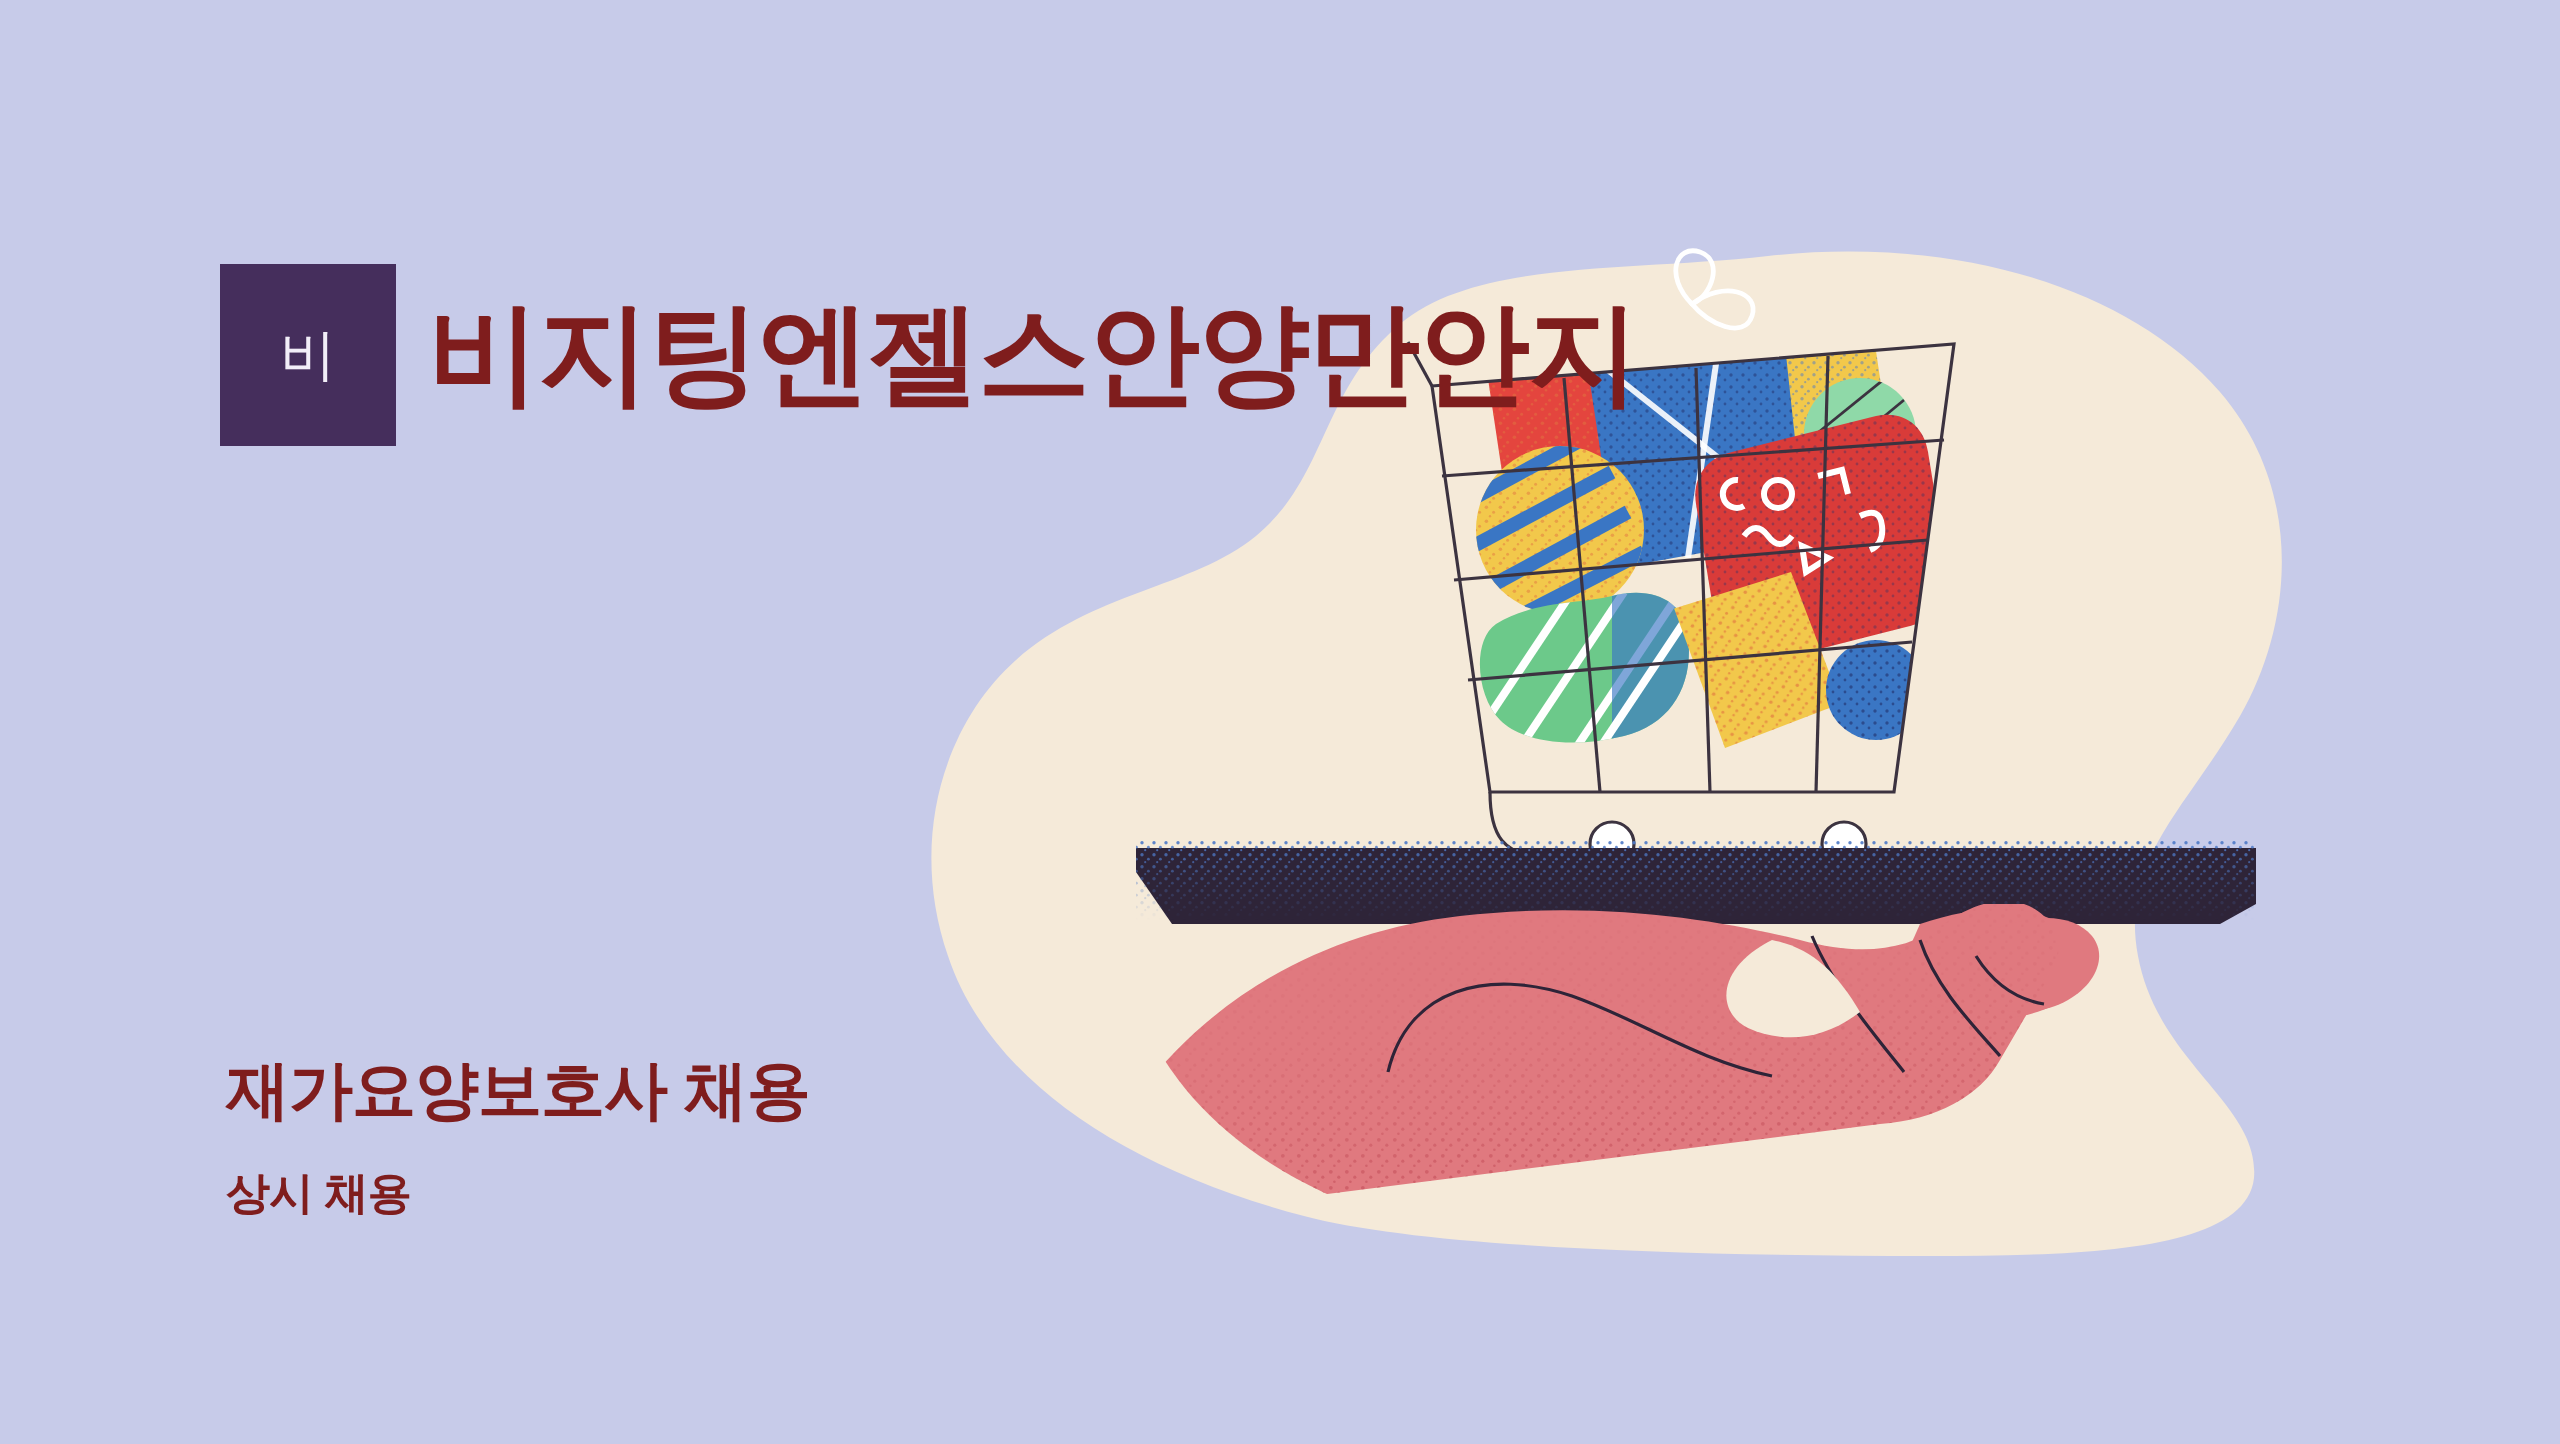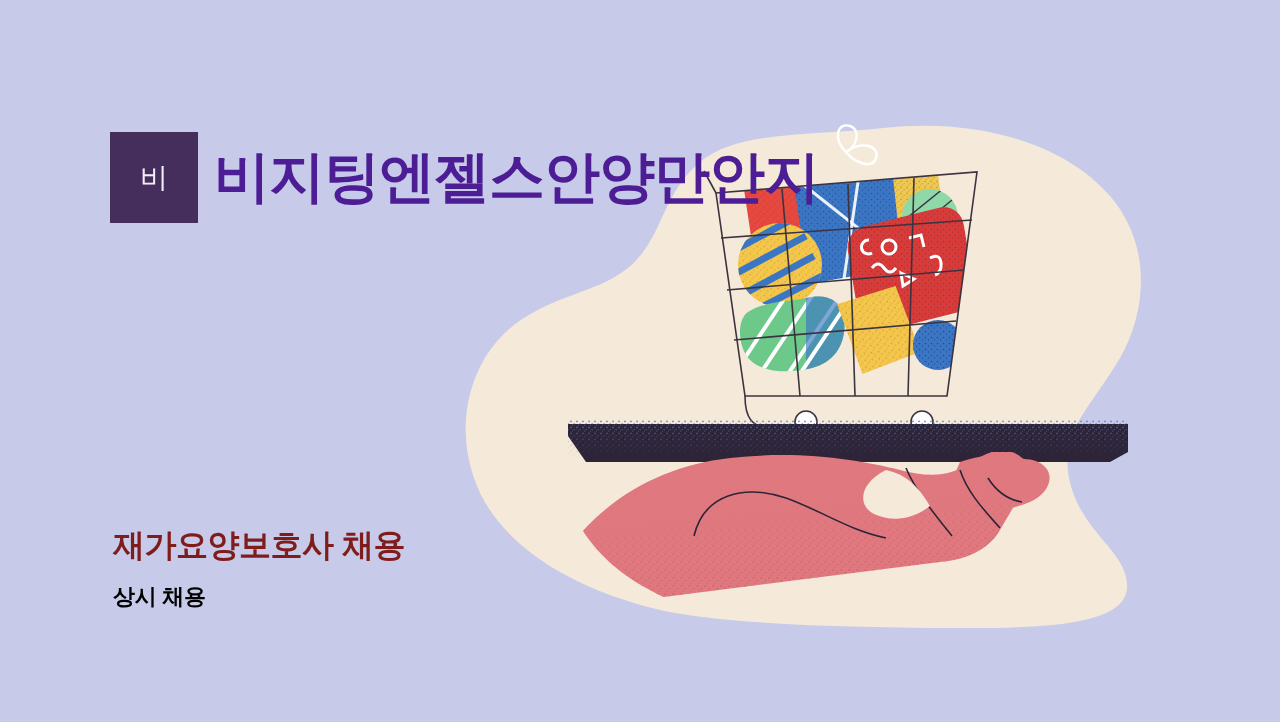--- a/index.html
+++ b/index.html
@@ -46,21 +46,21 @@
     line-height: 91px;
     text-align: center;
     font-weight: 400;
     flex: 0 0 auto;
     letter-spacing: 0;
   }
   #company-name {
     margin-left: 16px;
     font-size: 56px;
     font-weight: 700;
-    color: #4c1d95;
+    color: #7f1d1d;
     white-space: nowrap;
     letter-spacing: -1px;
     line-height: 92px;
   }
   
   #job-title {
     position: absolute;
     left: 113px;
     top: 524px;
     font-size: 32px;
@@ -68,21 +68,21 @@
     color: #7f1d1d;
     white-space: nowrap;
     letter-spacing: -0.5px;
   }
   #job-subtitle {
     position: absolute;
     left: 113px;
     top: 582px;
     font-size: 22px;
     font-weight: 700;
-    color: #000000;
+    color: #7f1d1d;
     white-space: nowrap;
     letter-spacing: -0.3px;
   }
 </style>
 </head>
 <body>
 
 <div id="card">
 
   <svg id="illustration" viewBox="0 0 1280 722" xmlns="http://www.w3.org/2000/svg" aria-hidden="true">

